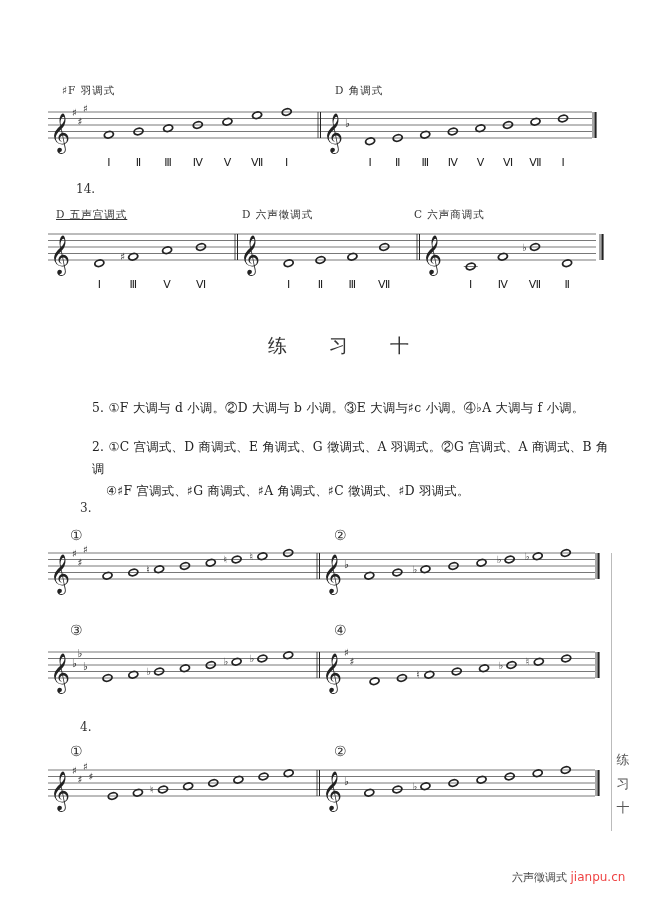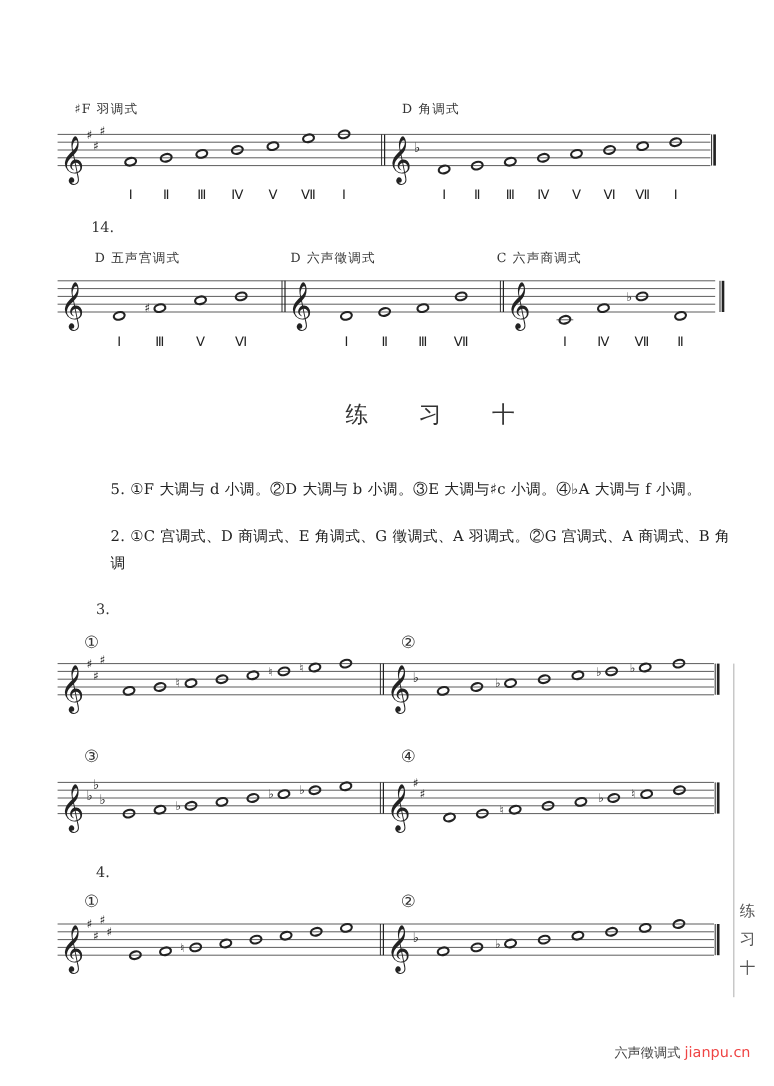--- a/index.html
+++ b/index.html
@@ -70,21 +70,21 @@
         <text x="487.521875" y="79" font-size="11" text-anchor="middle" fill="#222222" font-family="Liberation Serif, serif">Ⅶ</text>
         <ellipse cx="515.084375" cy="31.5" rx="4.6" ry="3.1" fill="none" stroke="#222222" stroke-width="1.8" transform="rotate(-15 515.084375 31.5)"></ellipse>
         <text x="515.084375" y="79" font-size="11" text-anchor="middle" fill="#222222" font-family="Liberation Serif, serif">Ⅰ</text>
         <line x1="545" x2="545" y1="25" y2="51" stroke="#222222" stroke-width="0.8"></line>
         <line x1="547.5" x2="547.5" y1="25" y2="51" stroke="#222222" stroke-width="2.2"></line>
       </g>
     </svg>
   </div>
 
 <div class="abs num" style="left:76px;top:182px;">14.</div>
-<div class="abs label" style="left:79px;top:208px;">D 五声宫调式</div>
+<div class="abs label" style="left:56px;top:208px;text-decoration:underline;">D 五声宫调式</div>
 <div class="abs label" style="left:242px;top:208px;">D 六声徵调式</div>
 <div class="abs label" style="left:414px;top:208px;">C 六声商调式</div>
 <div>
     <svg class="staff" width="550" height="80" style="left: 48px; top: 209px;">
       <line x1="0" x2="548" y1="25" y2="25" stroke="#555555" stroke-width="0.8"></line>
       <line x1="0" x2="548" y1="31.5" y2="31.5" stroke="#555555" stroke-width="0.8"></line>
       <line x1="0" x2="548" y1="38" y2="38" stroke="#555555" stroke-width="0.8"></line>
       <line x1="0" x2="548" y1="44.5" y2="44.5" stroke="#555555" stroke-width="0.8"></line>
       <line x1="0" x2="548" y1="51" y2="51" stroke="#555555" stroke-width="0.8"></line>
       <g>
@@ -125,25 +125,26 @@
         <text x="473.99375" y="41.5" font-size="10" fill="#222222" font-family="DejaVu Sans, sans-serif">♭</text>
         <text x="486.99375" y="79" font-size="11" text-anchor="middle" fill="#222222" font-family="Liberation Serif, serif">Ⅶ</text>
         <ellipse cx="519.11875" cy="54.25" rx="4.6" ry="3.1" fill="none" stroke="#222222" stroke-width="1.8" transform="rotate(-15 519.11875 54.25)"></ellipse>
         <text x="519.11875" y="79" font-size="11" text-anchor="middle" fill="#222222" font-family="Liberation Serif, serif">Ⅱ</text>
         <line x1="552" x2="552" y1="25" y2="51" stroke="#222222" stroke-width="0.8"></line>
         <line x1="554.5" x2="554.5" y1="25" y2="51" stroke="#222222" stroke-width="2.2"></line>
       </g>
     </svg>
   </div>
 
-<div class="abs title" style="left:288px;top:333px;text-align:right;">练 习 十</div>
+<div class="abs title" style="left:268px;top:333px;text-align:right;">练 习 十</div>
 
 <div class="abs para" style="left:92px;top:397px;width:520px;">
   <div>5. ①F 大调与 d 小调。②D 大调与 b 小调。③E 大调与♯c 小调。④♭A 大调与 f 小调。</div>
   <div style="margin-top:17px;">2. ①C 宫调式、D 商调式、E 角调式、G 徵调式、A 羽调式。②G 宫调式、A 商调式、B 角调</div>
+  <div style="padding-left:14px;">④♯F 宫调式、♯G 商调式、♯A 角调式、♯C 徵调式、♯D 羽调式。</div>
 </div>
 
 <div class="abs num" style="left:80px;top:501px;">3.</div>
 <div class="abs circ" style="left:70px;top:527px;">①</div>
 <div class="abs circ" style="left:334px;top:527px;">②</div>
 <div>
     <svg class="staff" width="549" height="80" style="left: 48px; top: 528px;">
       <line x1="0" x2="547" y1="25" y2="25" stroke="#555555" stroke-width="0.8"></line>
       <line x1="0" x2="547" y1="31.5" y2="31.5" stroke="#555555" stroke-width="0.8"></line>
       <line x1="0" x2="547" y1="38" y2="38" stroke="#555555" stroke-width="0.8"></line>

